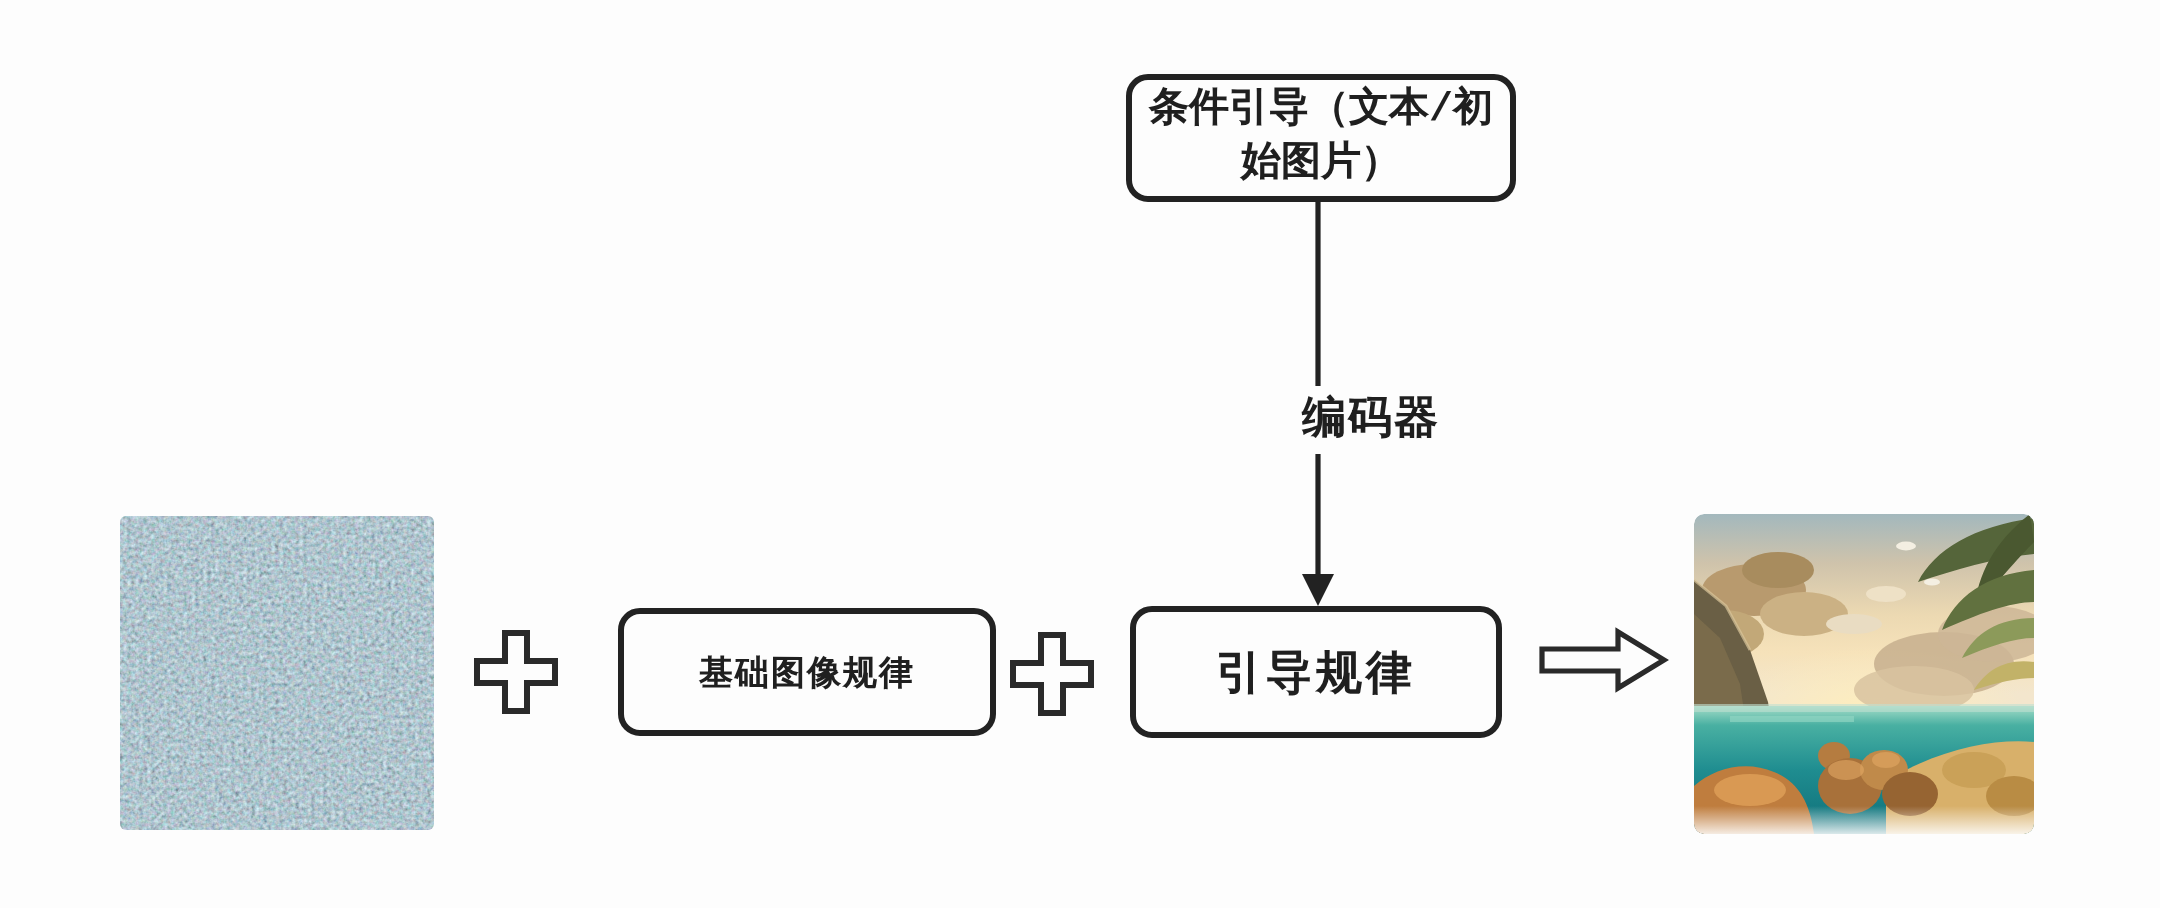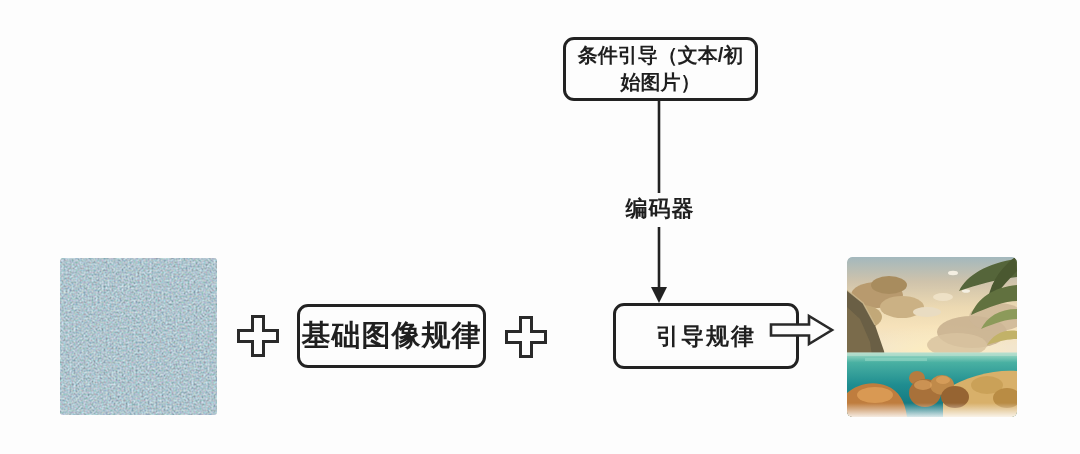--- a/index.html
+++ b/index.html
@@ -1,30 +1,30 @@
 <!DOCTYPE html>
 <html><head>
 <meta charset="utf-8">
 <style>
   html,body{margin:0;padding:0;background:#ffffff;}
   .stage{
     position:relative;width:1080px;height:454px;background:#fdfdfd;overflow:hidden;
-    font-family:Liberation Sans, sans-serif;color:#1f1f1f;
+    font-family:Liberation Mono, monospace;color:#1f1f1f;
   }
   .node{
     position:absolute;box-sizing:border-box;
     border:3px solid #222222;border-radius:11px;background:#fdfdfd;
     display:flex;align-items:center;justify-content:center;text-align:center;
     font-weight:bold;
   }
   .top-box{left:563px;top:37px;width:195px;height:64px;font-size:20px;line-height:1.35;padding:2px 6px;}
-  .box1{left:297px;top:304px;width:189px;height:64px;font-size:29px;letter-spacing:1px;}
-  .box2{left:565px;top:303px;width:186px;height:66px;font-size:23px;letter-spacing:2px;margin-left:48px;}
+  .box1{left:309px;top:304px;width:189px;height:64px;font-size:17px;letter-spacing:1px;}
+  .box2{left:565px;top:303px;width:186px;height:66px;font-size:23px;letter-spacing:2px;}
   .encoder{
-    position:absolute;left:600px;top:194px;width:120px;text-align:center;
+    position:absolute;left:600px;top:194px;width:120px;text-align:right;
     font-size:22px;font-weight:bold;letter-spacing:1px;
   }
   .v-arrow{position:absolute;left:648px;top:99px;}
   .plus{position:absolute;width:48px;height:48px;}
   .plus1{left:234px;top:312px;}
   .plus2{left:502px;top:313px;}
   .r-arrow{position:absolute;left:769px;top:313px;}
   .noise-wrap{position:absolute;left:60px;top:258px;width:157px;height:157px;border-radius:3px;overflow:hidden;}
   .result-wrap{position:absolute;left:847px;top:257px;width:170px;height:160px;border-radius:5px;overflow:hidden;}
   .noise-wrap svg,.result-wrap svg{display:block;}

